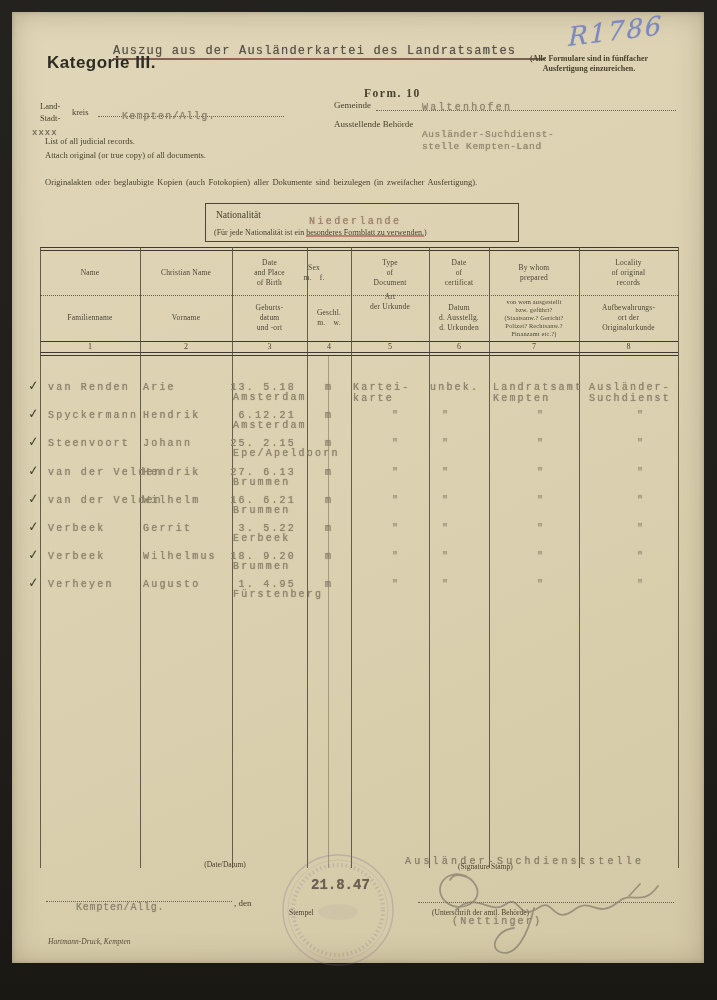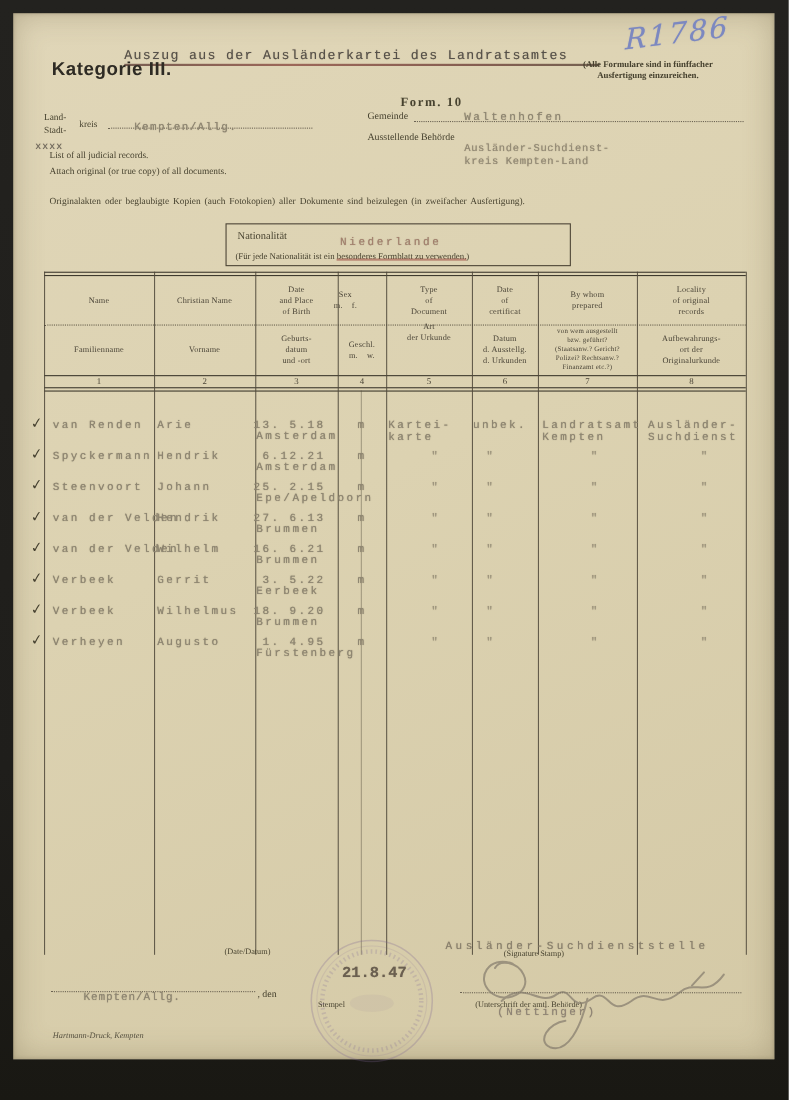--- a/index.html
+++ b/index.html
@@ -75,21 +75,21 @@
   <div class="abs printed" style="left:28px;top:101px;font-size:8.5px;">Stadt-</div>
   <div class="abs dotted" style="left:86px;top:95px;width:186px;height:9px;"></div>
   <div class="abs typed" style="left:110px;top:99px;font-size:10px;letter-spacing:1.2px;">Kempten/Allg.</div>
   <div class="abs typed" style="left:20px;top:116px;font-size:9px;color:#6e675c;filter:blur(.4px);letter-spacing:1px;">xxxx</div>
 
   <div class="abs printed" style="left:322px;top:88px;font-size:9px;">Gemeinde</div>
   <div class="abs dotted" style="left:364px;top:89px;width:300px;height:9px;"></div>
   <div class="abs typed" style="left:410px;top:90px;font-size:10px;letter-spacing:2.2px;font-family:Liberation Mono, monospace;">Waltenhofen</div>
   <div class="abs printed" style="left:322px;top:107px;font-size:9px;">Ausstellende Behörde</div>
   <div class="abs typed" style="left:410px;top:117px;font-size:9.5px;letter-spacing:.6px;color:#948b76;">Ausländer-Suchdienst-</div>
-  <div class="abs typed" style="left:410px;top:129px;font-size:9.5px;letter-spacing:.6px;color:#948b76;">kreis Kempten-Land</div>
+  <div class="abs typed" style="left:410px;top:129px;font-size:9.5px;letter-spacing:.6px;color:#948b76;">stelle Kempten-Land</div>
 
   <div class="abs printed" style="left:33px;top:124px;font-size:8.5px;">List of all judicial records.</div>
   <div class="abs printed" style="left:33px;top:138px;font-size:8.5px;">Attach original (or true copy) of all documents.</div>
   <div class="abs printed" style="left:33px;top:165px;font-size:8.5px;word-spacing:1.5px;">Originalakten oder beglaubigte Kopien (auch Fotokopien) aller Dokumente sind beizulegen (in zweifacher Ausfertigung).</div>
 
   <div class="abs" style="left:193px;top:191px;width:312px;height:37px;border:1.5px solid #4d4536;">
     <div class="abs printed" style="left:10px;top:6px;font-size:9.5px;">Nationalität</div>
     <div class="abs typed" style="left:103px;top:12px;font-size:10px;letter-spacing:2.4px;color:#a5806e;">Niederlande</div>
     <div class="abs printed" style="left:8px;top:24px;font-size:8px;">(Für jede Nationalität ist ein besonderes Formblatt zu verwenden.)</div>
     <div class="abs" style="left:100px;top:31px;width:118px;height:1.5px;background:rgba(155,70,60,.55);"></div>

